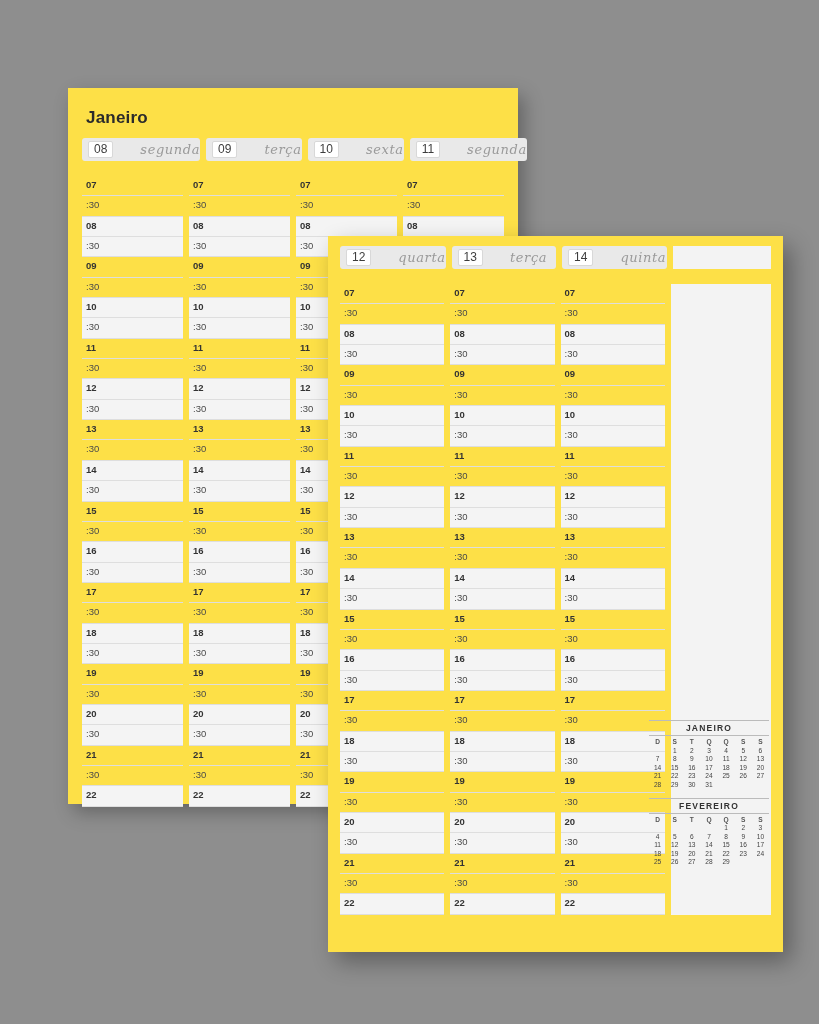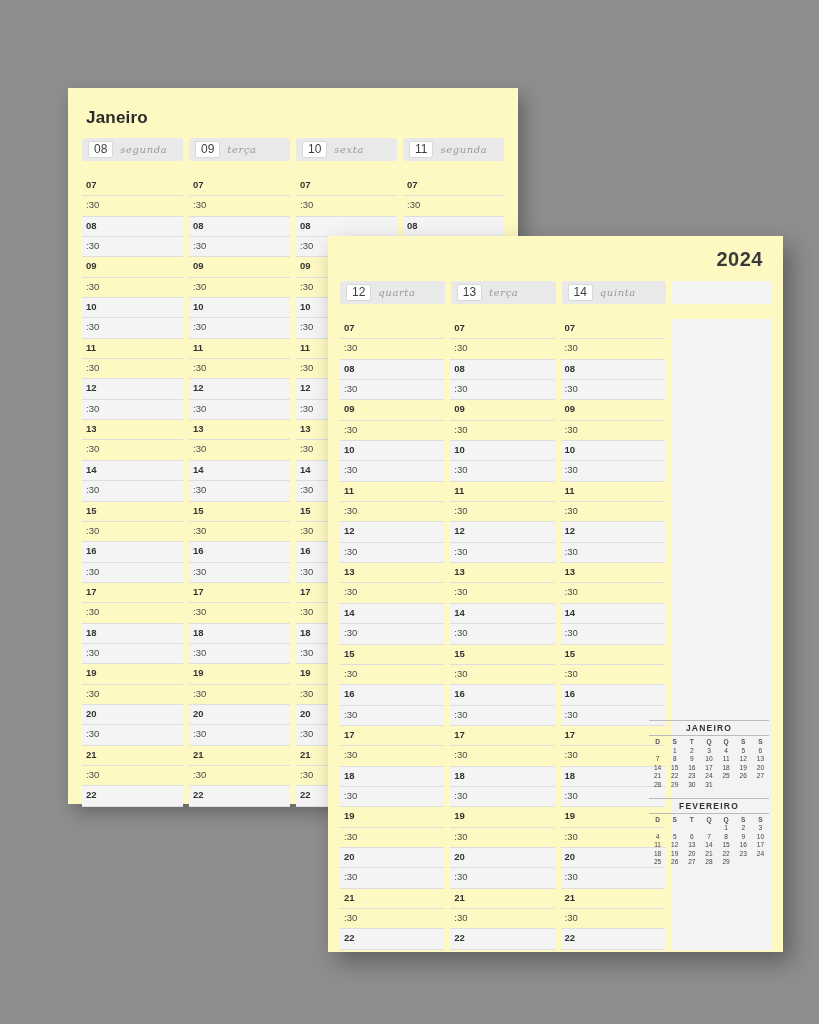--- a/index.html
+++ b/index.html
@@ -11,21 +11,21 @@
     width: 819px;
     height: 1024px;
     position: relative;
     overflow: hidden;
     font-family: "Liberation Sans", sans-serif;
   }
 
   
   .page {
     position: absolute;
-    background: #fef9c3;
+    background: #fde047;
     box-sizing: border-box;
   }
   .page-left {
     left: 68px;
     top: 88px;
     width: 450px;
     height: 716px;
     box-shadow: 6px 8px 18px rgba(0,0,0,0.30);
     padding: 16px 14px 0 14px;
   }
@@ -74,25 +74,26 @@
     background: #ffffff;
     border: 1px solid #d8d8d8;
     border-radius: 2px;
     font-size: 12px;
     color: #3d3d3d;
     padding: 1px 5px 2px 5px;
     line-height: 1;
     margin-right: 7px;
   }
   .day-name {
-    font-size: 10px;
+    font-size: 13px;
     color: #9a9a9a;
     font-family: "DejaVu Serif", serif;
     font-style: italic;
     letter-spacing: 0.6px;
+    margin-left: 20px;
   }
 
   
   .grid {
     margin-top: 15px;
   }
   .grid-row {
     display: flex;
     gap: 6px;
     height: 20.35px;
@@ -361,21 +362,20 @@
       <div class="grid-row shade">
         <div class="cell hour">22</div>
         <div class="cell hour">22</div>
         <div class="cell hour">22</div>
         <div class="cell hour">22</div>
       </div>
     </div>
 </div>
 
 <div class="page page-right">
-  <div class="year-title">2024</div>
   <div class="day-head-row" id="right-days">
       <div class="day-head">
         <span class="day-num">12</span>
         <span class="day-name">quarta</span>
       </div>
       <div class="day-head">
         <span class="day-num">13</span>
         <span class="day-name">terça</span>
       </div>
       <div class="day-head">

